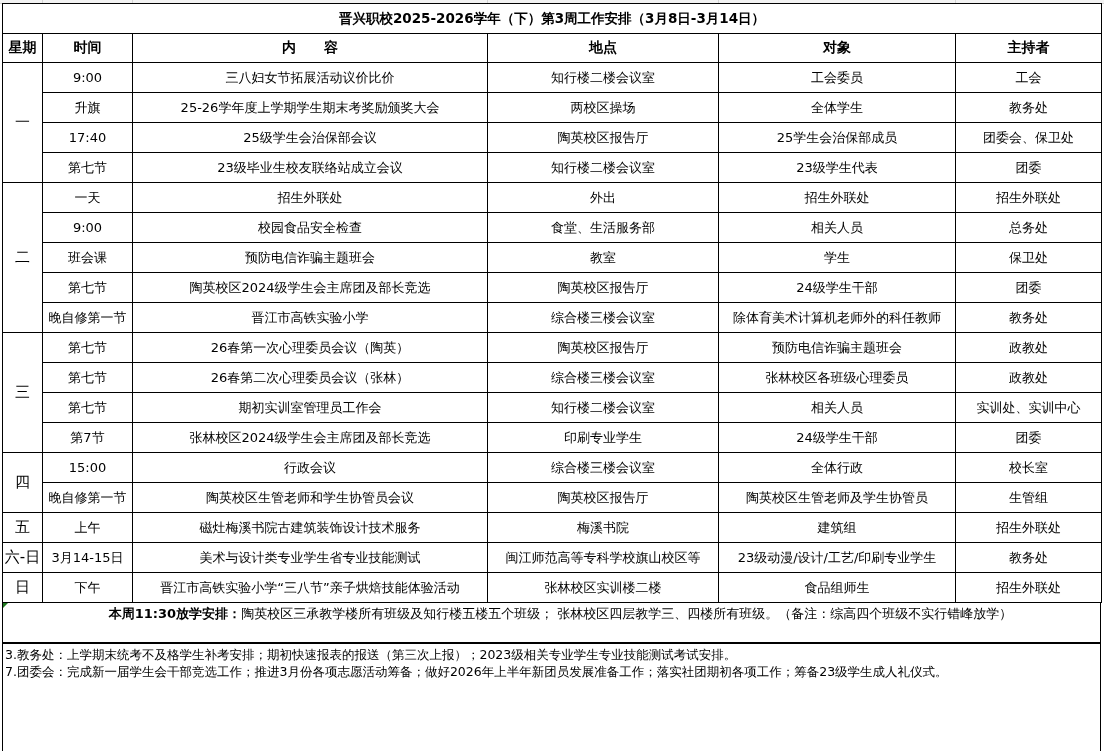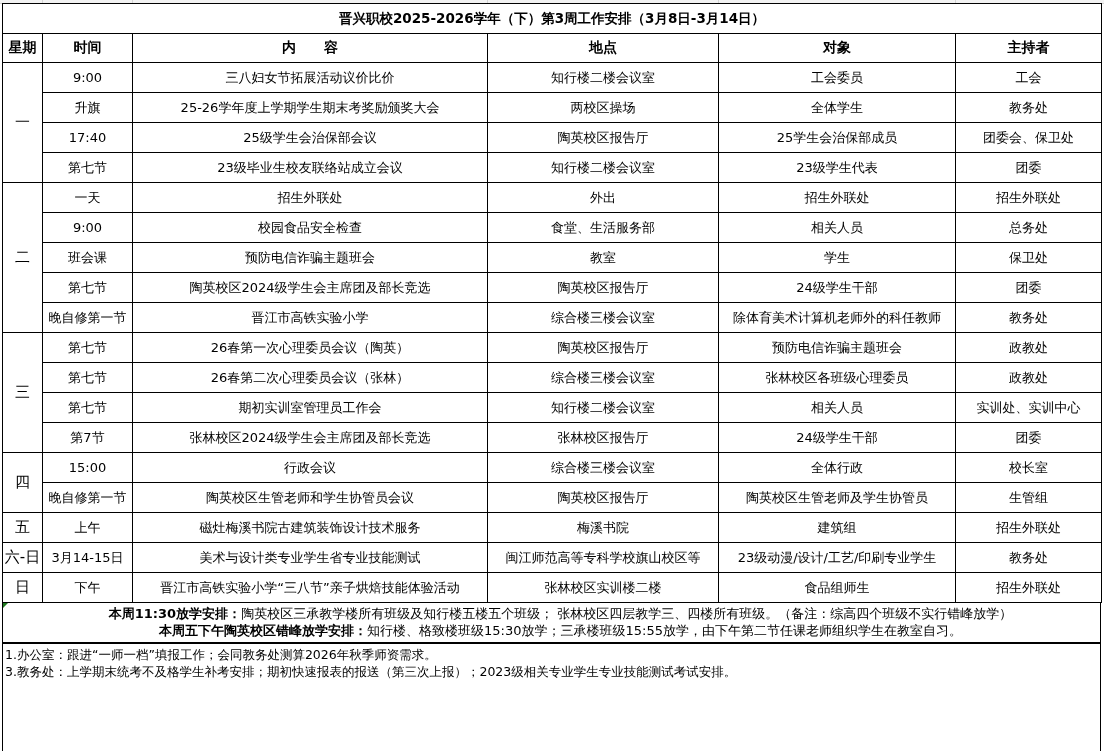--- a/index.html
+++ b/index.html
@@ -141,21 +141,21 @@
       <tr class="row">
         <td>第七节</td>
         <td>期初实训室管理员工作会</td>
         <td>知行楼二楼会议室</td>
         <td>相关人员</td>
         <td>实训处、实训中心</td>
       </tr>
       <tr class="row">
         <td>第7节</td>
         <td>张林校区2024级学生会主席团及部长竞选</td>
-        <td>张林校区报告厅</td>
+        <td>印刷专业学生</td>
         <td>24级学生干部</td>
         <td>团委</td>
       </tr>
 
       <tr class="row">
         <td class="day" rowspan="2">四</td>
         <td>15:00</td>
         <td>行政会议</td>
         <td>综合楼三楼会议室</td>
         <td>全体行政</td>
@@ -194,20 +194,19 @@
         <td>张林校区实训楼二楼</td>
         <td>食品组师生</td>
         <td>招生外联处</td>
       </tr>
     </tbody>
   </table>
 
   <div class="notice">
     <span class="tri"></span>
     <div><b>本周11:30放学安排：</b><span>陶英校区三承教学楼所有班级及知行楼五楼五个班级；  张林校区四层教学三、四楼所有班级。（备注：综高四个班级不实行错峰放学）</span></div>
-    <div><b>本周五下午陶英校区错峰放学安排：</b><span>知行楼、格致楼班级15:30放学；三承楼班级15:55放学，由下午第二节任课老师组织学生在教室自习。</span></div>
   </div>
 
   <div class="tasks">
-    <div>1.办公室：跟进“一师一档”填报工作；会同教务处测算2026年秋季师资需求。</div>
     <div>3.教务处：上学期末统考不及格学生补考安排；期初快速报表的报送（第三次上报）；2023级相关专业学生专业技能测试考试安排。</div>
+    <div>7.团委会：完成新一届学生会干部竞选工作；推进3月份各项志愿活动筹备；做好2026年上半年新团员发展准备工作；落实社团期初各项工作；筹备23级学生成人礼仪式。</div>
   </div>
 </div>
 
 </body></html>

